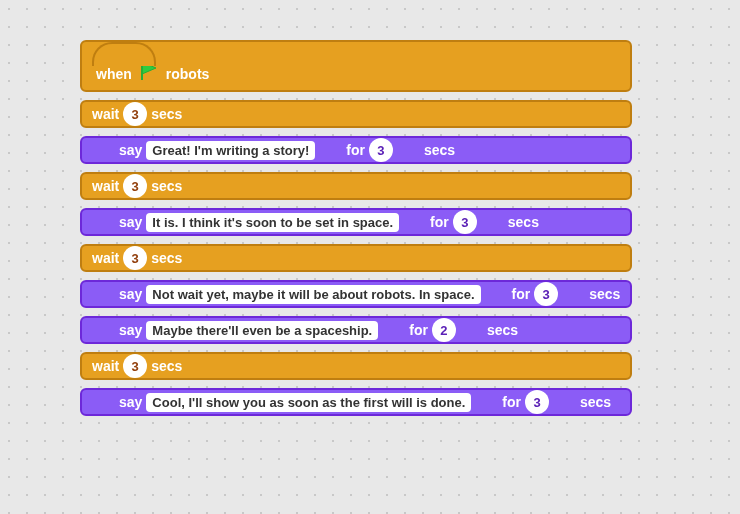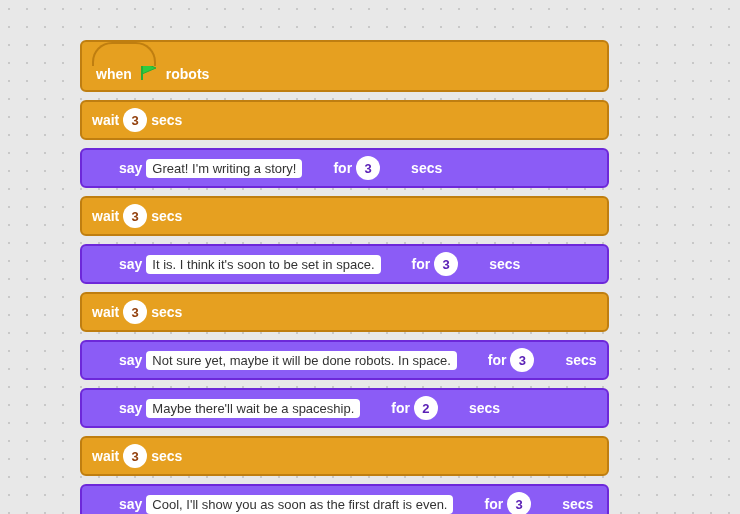--- a/index.html
+++ b/index.html
@@ -22,21 +22,21 @@
       flex-direction: column;
       gap: 8px;
     }
 
     
     .block {
       display: inline-flex;
       align-items: center;
       border-radius: 6px;
       padding: 0 10px;
-      height: 40px;
+      height: 28px;
       font-size: 14px;
       font-weight: bold;
       color: white;
       white-space: nowrap;
       position: relative;
     }
 
     
     .block-hat {
       background-color: #e6a020;
@@ -88,21 +88,21 @@
       margin: 0 4px;
     }
 
     
     .block-text-input {
       background-color: white;
       color: #333;
       border-radius: 4px;
       padding: 2px 6px;
       font-size: 13px;
-      font-weight: normal;
+      font-weight: bold;
       margin: 0 4px;
     }
 
     
     .flag-icon {
       display: inline-block;
       width: 22px;
       height: 22px;
       margin: 0 6px;
     }
@@ -166,41 +166,41 @@
   </div>
 
   <div class="block block-wait" style="background-color: rgb(230, 160, 32); border-color: rgb(191, 126, 16);">
     <span class="block-label">wait</span>
     <span class="num-bubble" style="color: rgb(146, 64, 14);">3</span>
     <span class="block-label">secs</span>
   </div>
 
   <div class="block block-say" style="background-color: rgb(139, 92, 246); border-color: rgb(109, 40, 217);">
     <span class="block-label">say</span>
-    <span class="block-text-input">Not sure yet, maybe it will be done robots. In space.</span>
-    <span class="block-label">for</span>
-    <span class="num-bubble" style="color: rgb(91, 33, 182);">3</span>
-    <span class="block-label">secs</span>
-  </div>
-
-  <div class="block block-say" style="background-color: rgb(139, 92, 246); border-color: rgb(109, 40, 217);">
-    <span class="block-label">say</span>
-    <span class="block-text-input">Maybe there'll wait be a spaceship.</span>
+    <span class="block-text-input">Not wait yet, maybe it will be about robots. In space.</span>
+    <span class="block-label">for</span>
+    <span class="num-bubble" style="color: rgb(91, 33, 182);">3</span>
+    <span class="block-label">secs</span>
+  </div>
+
+  <div class="block block-say" style="background-color: rgb(139, 92, 246); border-color: rgb(109, 40, 217);">
+    <span class="block-label">say</span>
+    <span class="block-text-input">Maybe there'll even be a spaceship.</span>
     <span class="block-label">for</span>
     <span class="num-bubble" style="color: rgb(91, 33, 182);">2</span>
     <span class="block-label">secs</span>
   </div>
 
   <div class="block block-wait" style="background-color: rgb(230, 160, 32); border-color: rgb(191, 126, 16);">
     <span class="block-label">wait</span>
     <span class="num-bubble" style="color: rgb(146, 64, 14);">3</span>
     <span class="block-label">secs</span>
   </div>
 
   <div class="block block-say" style="background-color: rgb(139, 92, 246); border-color: rgb(109, 40, 217);">
     <span class="block-label">say</span>
-    <span class="block-text-input">Cool, I'll show you as soon as the first draft is even.</span>
+    <span class="block-text-input">Cool, I'll show you as soon as the first will is done.</span>
     <span class="block-label">for</span>
     <span class="num-bubble" style="color: rgb(91, 33, 182);">3</span>
     <span class="block-label">secs</span>
   </div>
 
 </div>
 
 </body></html>

